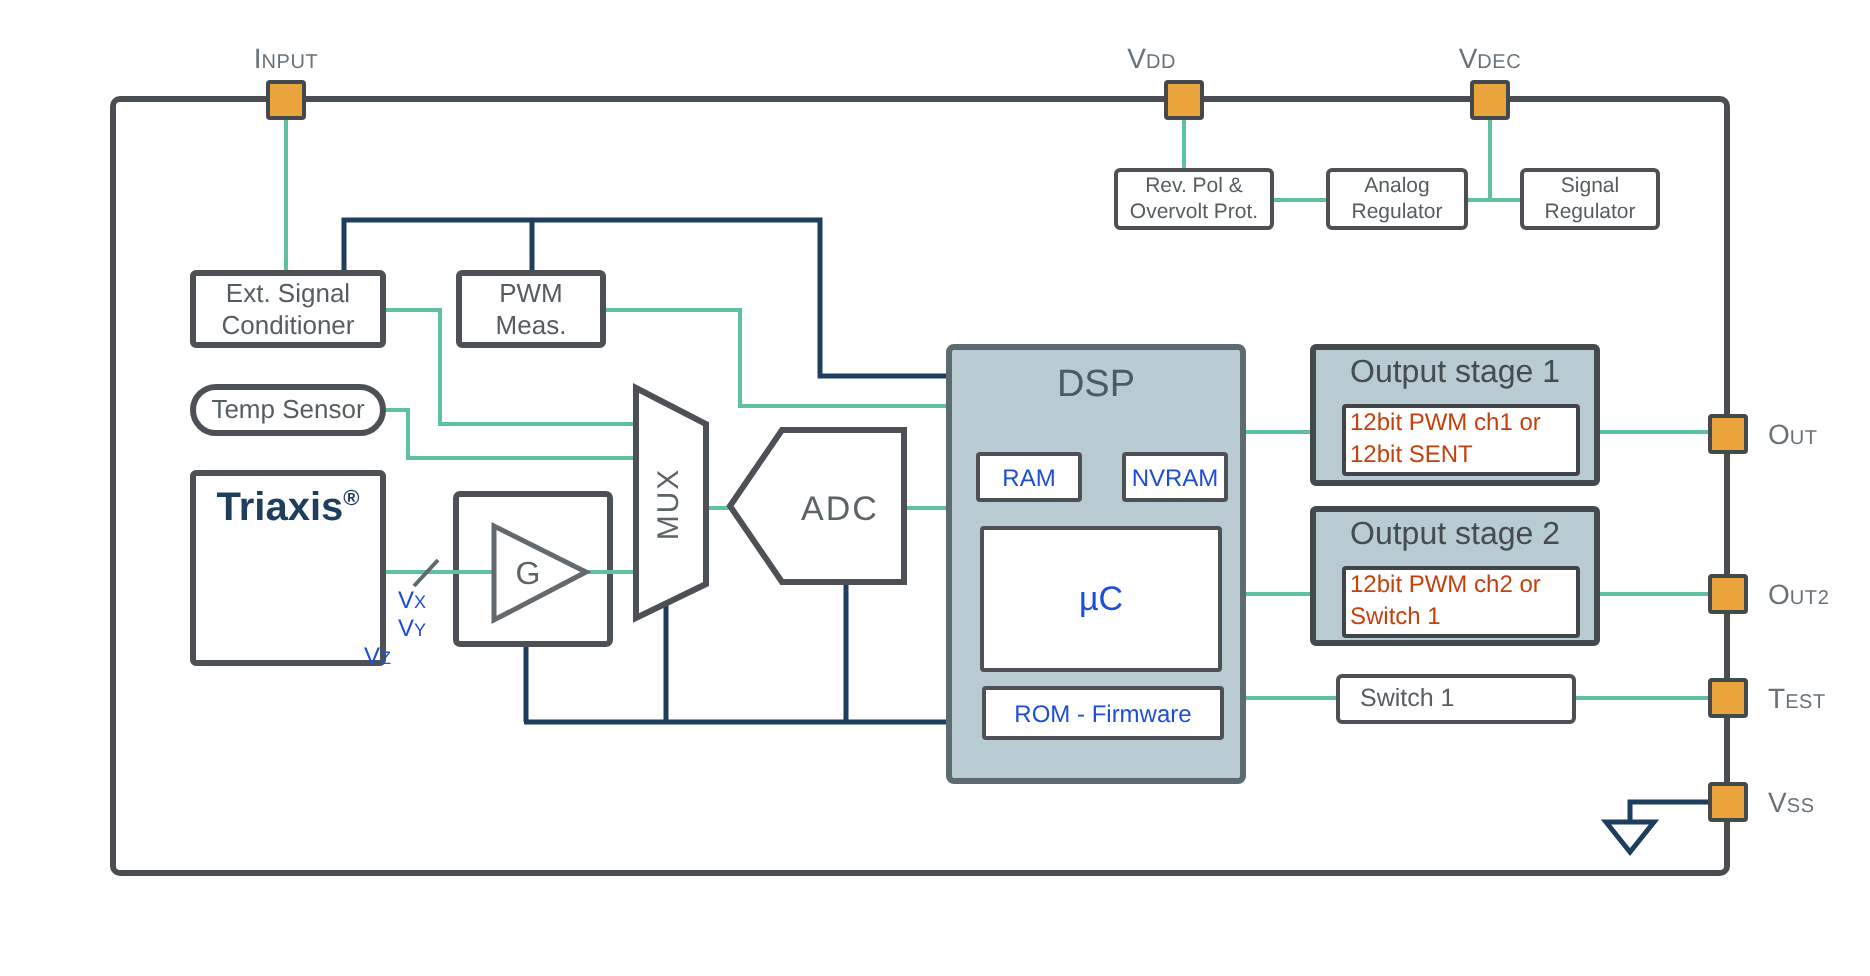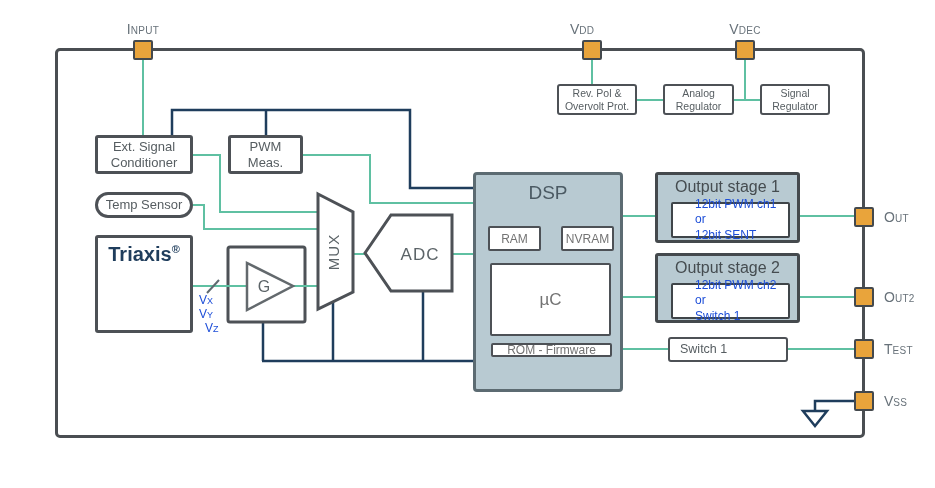--- a/index.html
+++ b/index.html
@@ -14,26 +14,26 @@
   .box.thin{border-width:2.5px;}
   .pin{width:20px;height:20px;background:#e9a43b;border:2.5px solid #44494d;border-radius:2px;z-index:6;}
   .pin-label{z-index:5;color:#68727a;font-size:14px;white-space:nowrap;}
   .pin-label .sm{font-size:10px;letter-spacing:.3px;}
   .sig-label{z-index:5;color:#1d4ed8;font-size:12px;}
   .sig-label .sm{font-size:9px;}
   .dsp{left:473px;top:172px;width:150px;height:220px;background:#b8cad2;border:3px solid #5c6b72;
        border-radius:4px;z-index:2;}
   .dsp-title{position:absolute;left:0;top:7px;width:100%;text-align:center;font-size:19px;color:#4b5a63;}
   .dsp .inner{position:absolute;box-sizing:border-box;background:#fff;border:2.5px solid #4d5156;border-radius:2px;
-       display:flex;align-items:center;justify-content:center;color:#737373;}
+       display:flex;align-items:center;justify-content:center;color:#1d4ed8;}
   .ostage{background:#b8cad2;border:3px solid #44494d;border-radius:3px;z-index:2;}
   .ostage .title{position:absolute;left:0;top:3px;width:100%;text-align:center;font-size:16px;color:#454c50;}
   .ostage .inner{position:absolute;box-sizing:border-box;background:#fff;border:2.5px solid #3f4549;border-radius:2px;
-       font-size:12px;color:#1d4ed8;line-height:1.3;display:flex;flex-direction:column;justify-content:center;
-       padding-left:22px;}
+       font-size:12px;color:#c2410c;line-height:1.3;display:flex;flex-direction:column;justify-content:center;
+       padding-left:2px;}
   .triaxis-label{z-index:4;color:#1f3d5c;font-weight:bold;font-size:20px;text-align:center;}
   .triaxis-label sup{font-size:11px;}
   .shape-label{font-family:"Liberation Sans",sans-serif;fill:#5c6468;}
 </style>
 </head>
 <body>
 
 <div class="stage">
 
   <div class="abs outer-rect"></div>
@@ -108,21 +108,21 @@
 
   <div class="abs box" style="left:95px;top:235px;width:98px;height:98px;"></div>
   <div class="abs triaxis-label" style="left:99px;top:243px;width:90px;">
     <span>Triaxis</span><sup>®</sup>
   </div>
 
   <div class="abs sig-label" style="left:199px;top:293px;">
     <span>V</span><span class="sm">X</span></div>
   <div class="abs sig-label" style="left:199px;top:307px;">
     <span>V</span><span class="sm">Y</span></div>
-  <div class="abs sig-label" style="left:205px;top:321px;text-align:right;">
+  <div class="abs sig-label" style="left:182px;top:321px;text-align:right;">
     <span>V</span><span class="sm">Z</span></div>
 
   <div class="abs box thin" style="left:557px;top:84px;width:80px;height:31px;font-size:10.5px;">
     <div><span>Rev. Pol &amp;</span><br>
          <span>Overvolt Prot.</span></div>
   </div>
   <div class="abs box thin" style="left:663px;top:84px;width:71px;height:31px;font-size:10.5px;">
     <div><span>Analog</span><br>
          <span>Regulator</span></div>
   </div>
@@ -135,21 +135,21 @@
     <div class="dsp-title">DSP</div>
     <div class="inner" style="left:12px;top:51px;width:53px;height:25px;font-size:12px;">
       <span>RAM</span>
       </div>
     <div class="inner" style="left:85px;top:51px;width:53px;height:25px;font-size:12px;">
       <span>NVRAM</span>
       </div>
     <div class="inner" style="left:14px;top:88px;width:121px;height:73px;font-size:17px;">
       <span>µC</span>
       </div>
-    <div class="inner" style="left:15px;top:168px;width:121px;height:14px;font-size:12px;">
+    <div class="inner" style="left:15px;top:168px;width:121px;height:27px;font-size:12px;">
       <span>ROM - Firmware</span>
       </div>
   </div>
 
   <div class="abs ostage" style="left:655px;top:172px;width:145px;height:71px;">
     <div class="title">Output stage 1</div>
     <div class="inner" style="left:13px;top:27px;width:119px;height:36px;">
       <span>12bit PWM ch1 or</span>
       <span>12bit SENT</span>
     </div>
@@ -170,21 +170,21 @@
   <div class="abs pin" style="left:133px;top:40px;"></div>
   <div class="abs pin" style="left:582px;top:40px;"></div>
   <div class="abs pin" style="left:735px;top:40px;"></div>
   <div class="abs pin" style="left:854px;top:207px;"></div>
   <div class="abs pin" style="left:854px;top:287px;"></div>
   <div class="abs pin" style="left:854px;top:339px;"></div>
   <div class="abs pin" style="left:854px;top:391px;"></div>
 
   <div class="abs pin-label" style="left:113px;top:21px;width:60px;text-align:center;">
     <span>I</span><span class="sm">NPUT</span></div>
-  <div class="abs pin-label" style="left:570px;top:21px;width:45px;text-align:left;">
+  <div class="abs pin-label" style="left:543px;top:21px;width:45px;text-align:right;">
     <span>V</span><span class="sm">DD</span></div>
   <div class="abs pin-label" style="left:722px;top:21px;width:46px;text-align:center;">
     <span>V</span><span class="sm">DEC</span></div>
   <div class="abs pin-label" style="left:884px;top:209px;">
     <span>O</span><span class="sm">UT</span></div>
   <div class="abs pin-label" style="left:884px;top:289px;">
     <span>O</span><span class="sm">UT2</span></div>
   <div class="abs pin-label" style="left:884px;top:341px;">
     <span>T</span><span class="sm">EST</span></div>
   <div class="abs pin-label" style="left:884px;top:393px;">

